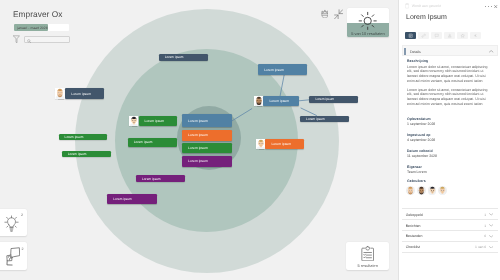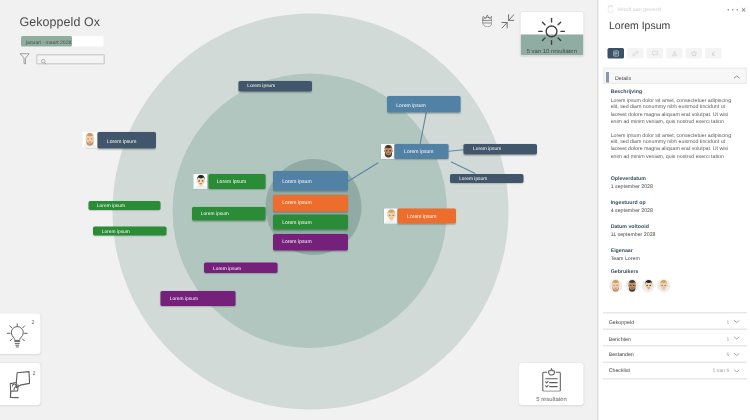--- a/index.html
+++ b/index.html
@@ -228,21 +228,21 @@
         </div>
         <div class="node" style="left: 136px; top: 175.2px; width: 48.8px; height: 7.2px; background: rgb(117, 32, 123); font-size: 3.2px;">
           <span>Lorem ipsum</span>
         </div>
         <div class="node" style="left: 107.2px; top: 194.2px; width: 49.4px; height: 9.6px; background: rgb(117, 32, 123); font-size: 3.2px;">
           <span>Lorem ipsum</span>
         </div>
       </div>
   </div>
 
-  <div id="title">Gekoppeld Ox</div>
+  <div id="title">Empraver Ox</div>
 
   <div id="periodbox">
     <div id="periodchip"></div>
     <div id="periodtext">januari - maart 2028</div>
   </div>
 
   <div id="funnel">
     <svg width="7" height="8.4" viewBox="0 0 14 17">
         <path d="M1 1.6h12L8 7.6v8.2L6 14.6V7.6z" fill="none" stroke="#9a9a9a" stroke-width="1.25" stroke-linejoin="round" stroke-linecap="round"></path>
       </svg>

